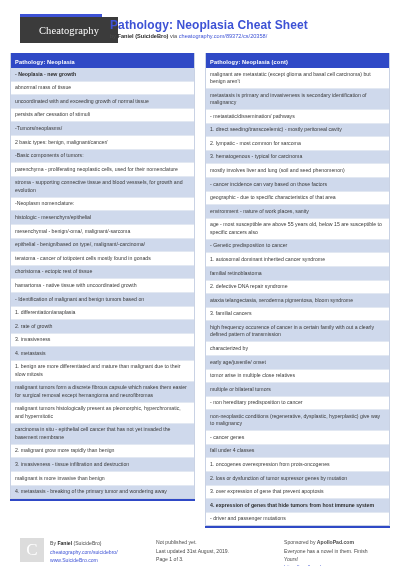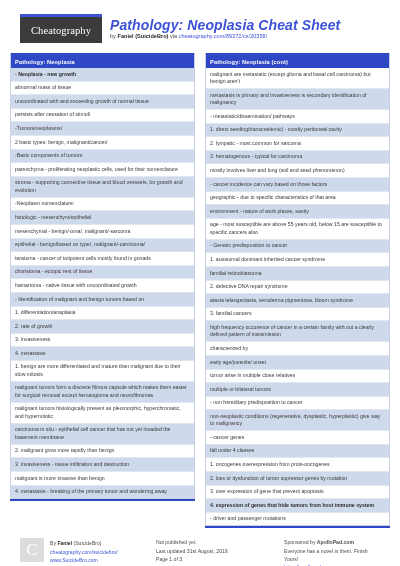--- a/index.html
+++ b/index.html
@@ -10,31 +10,31 @@
     font-family: "Liberation Sans", sans-serif;
     color: #333333;
   }
   .page { width: 400px; height: 566px; position: relative; padding: 0 10px; }
 
   
   .header { display: flex; align-items: flex-start; padding: 14px 0 6px 0; }
   .logo-wrap { width: 92px; flex: 0 0 92px; padding-left: 10px; }
   .logo-bar { height: 3px; background: #3d52d5; width: 82px; }
   .logo-box {
-    width: 82px; height: 26px; background: #3b3b3b;
+    width: 98px; height: 26px; background: #3b3b3b;
     display: flex; align-items: center; justify-content: center;
   }
   .logo-text {
     color: #ffffff; font-family: "Liberation Serif", serif;
     font-size: 10.5px; letter-spacing: .1px;
   }
   .title-wrap { padding-left: 8px; padding-top: 6px; }
   .sheet-title {
-    color: #3d52d5; font-size: 14px; font-weight: bold;
-    line-height: 11px; letter-spacing: .1px; font-style: italic;
+    color: #3d52d5; font-size: 12px; font-weight: bold;
+    line-height: 11px; letter-spacing: .1px;
   }
   .sheet-byline { font-size: 5.6px; color: #4a4a4a; line-height: 9px; margin-top: 1px; }
   .sheet-byline b { color: #2b2b2b; }
   .sheet-byline .lnk { color: #3d52d5; }
 
   
   .columns { display: flex; gap: 10px; padding: 4px 0 0 0; }
   .col { flex: 1 1 0; min-width: 0; }
 
   .table { border: 1px solid #c9d2e4; border-top: none; }

